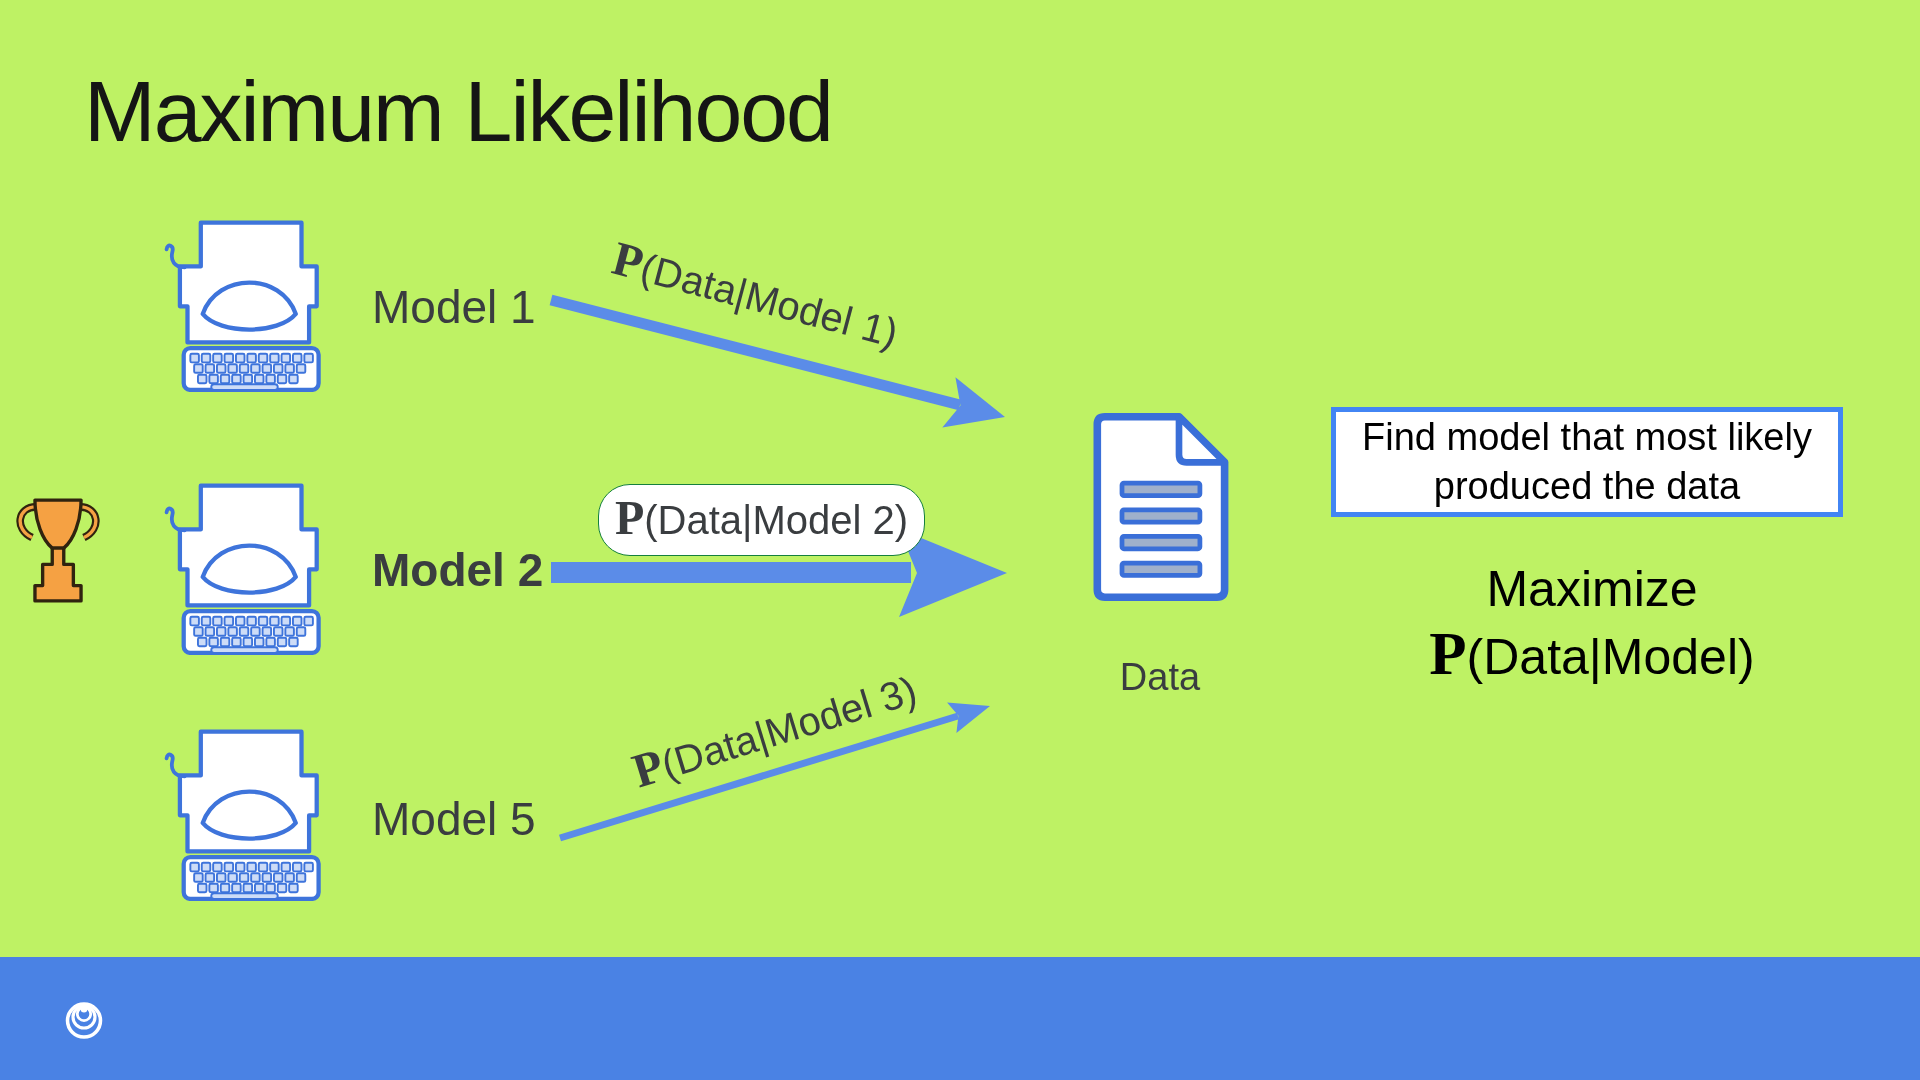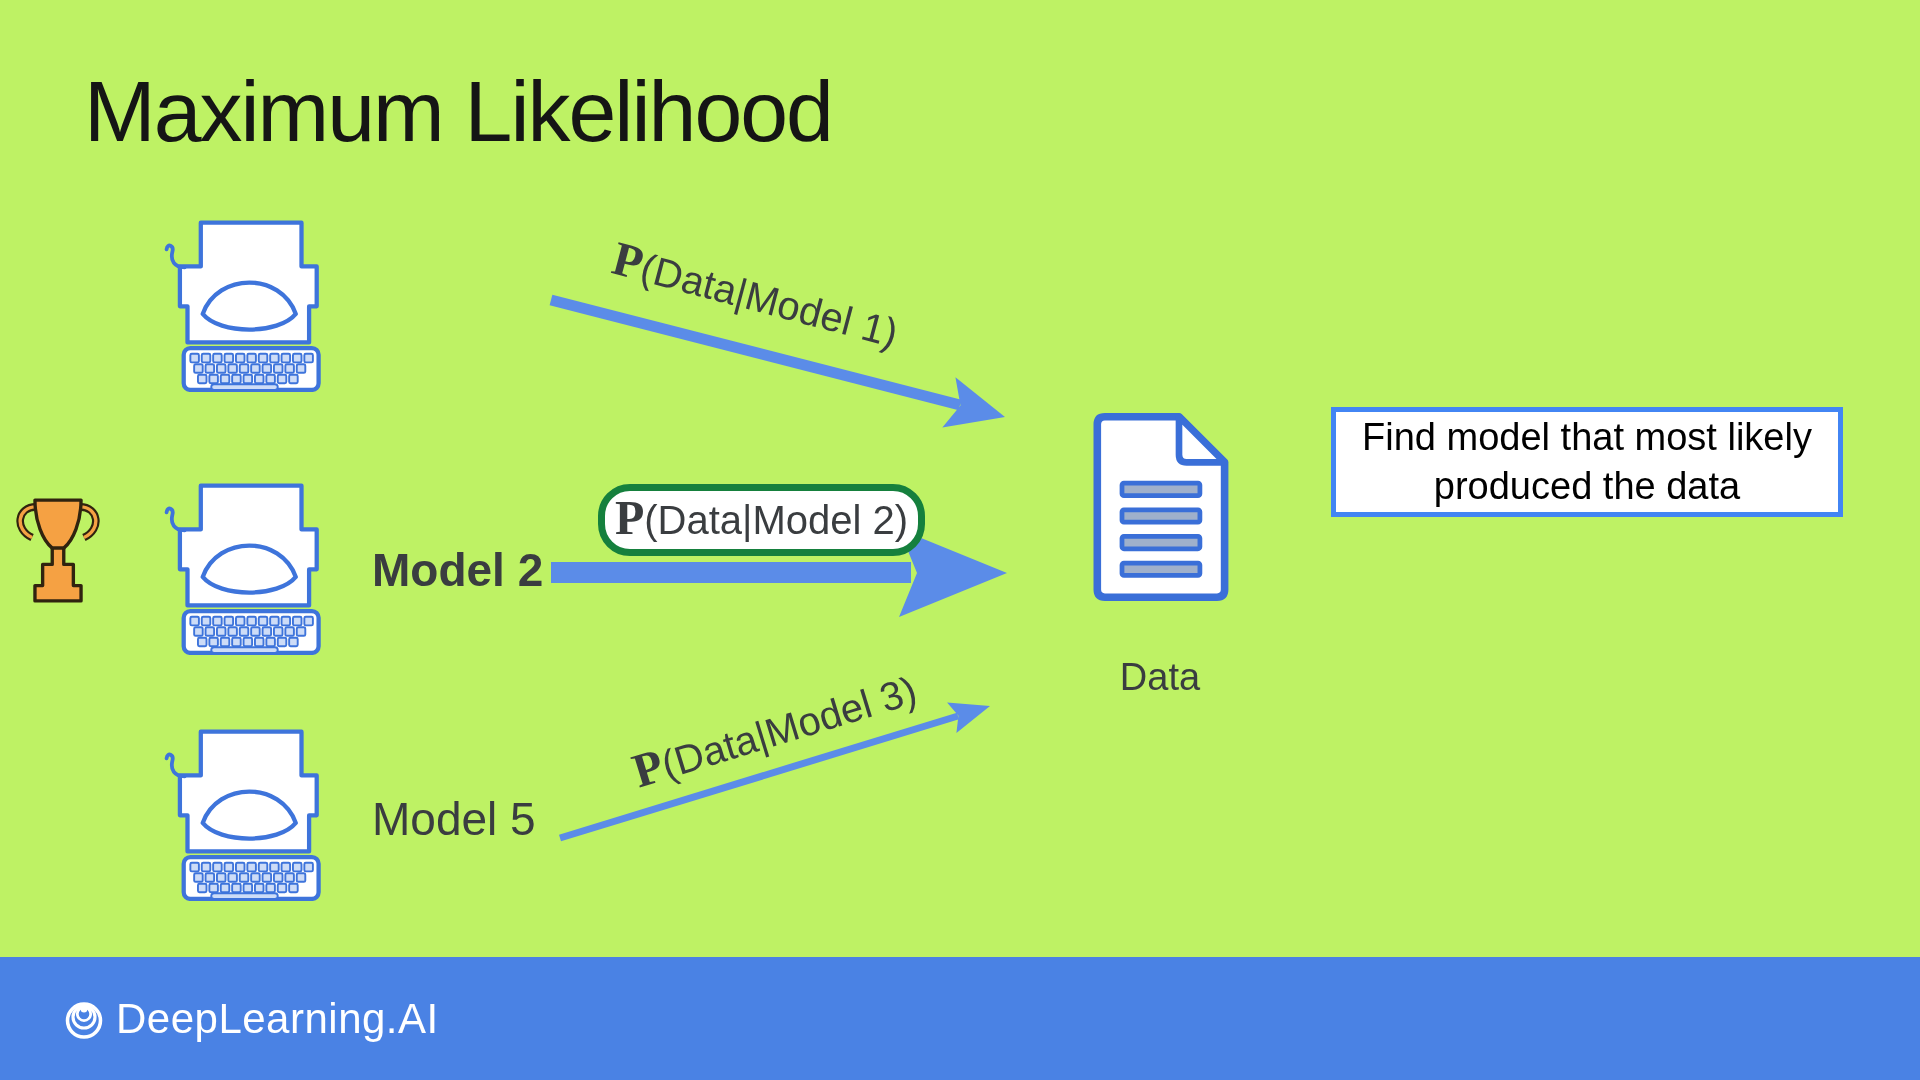--- a/index.html
+++ b/index.html
@@ -15,21 +15,21 @@
     font-size:46px;color:#3a3d40;white-space:nowrap;left:372px;
   }
   .prob-label{
     white-space:nowrap;color:#3a3d40;font-size:40px;
   }
   .pp{font-family:"Liberation Serif",serif;font-weight:700;font-size:48px;line-height:0;}
   .rot1{left:755px;top:297px;transform:translate(-50%,-50%) rotate(14.8deg);}
   .rot3{left:775px;top:732px;transform:translate(-50%,-50%) rotate(-17deg);}
   .winner-pill{
     left:598px;top:484px;width:327px;height:72px;background:#ffffff;
-    border:7px solid #15803d;border-radius:32px;display:flex;align-items:center;justify-content:center;
+    border:1px solid #15803d;border-radius:32px;display:flex;align-items:center;justify-content:center;
     box-sizing:border-box;
   }
   .winner-pill .prob-label{position:static;}
   .data-caption{
     left:1084px;top:620px;width:152px;text-align:center;font-size:38px;color:#3a3d40;margin-top:36px;
   }
   .callout-box{
     left:1331px;top:407px;width:512px;height:110px;border:5px solid #4285f4;background:#fff;
     box-sizing:border-box;display:flex;flex-direction:column;justify-content:center;
     font-size:38px;line-height:1.3;color:#000;text-align:center;
@@ -136,20 +136,21 @@
     <g stroke="#30230f" stroke-linejoin="round">
       <path d="M27,13 C8,13 4,36 23,45" fill="none" stroke-width="8"></path>
       <path d="M73,13 C92,13 96,36 77,45" fill="none" stroke-width="8"></path>
       <path d="M27,13 C8,13 4,36 23,45" fill="none" stroke="#f5a143" stroke-width="3.5"></path>
       <path d="M73,13 C92,13 96,36 77,45" fill="none" stroke="#f5a143" stroke-width="3.5"></path>
       <path d="M26,6 H74 C74,28 66,48 56,56 H44 C34,48 26,28 26,6 Z" fill="#f5a143" stroke-width="3.5"></path>
       <path d="M44,56 H56 V73 H66 V95 H74 V111 H26 V95 H34 V73 H44 Z" fill="#f5a143" stroke-width="3.5"></path>
     </g>
   </svg>
 
+  <div class="abs model-label" style="top:280px;">Model 1</div>
   <div class="abs model-label" style="top:543px;font-weight:bold;">Model 2</div>
   <div class="abs model-label" style="top:792px;">Model 5</div>
 
   <div class="abs prob-label rot1"><span class="pp">P</span><span>(Data|Model 1)</span></div>
 
   <div class="abs winner-pill">
     <span class="prob-label"><span class="pp">P</span><span>(Data|Model 2)</span></span>
   </div>
 
   <div class="abs prob-label rot3"><span class="pp">P</span><span>(Data|Model 3)</span></div>
@@ -166,28 +167,31 @@
       </g>
     </g>
   </svg>
   <div class="abs data-caption">Data</div>
 
   <div class="abs callout-box">
     <div>Find model that most likely</div>
     <div>produced the data</div>
   </div>
 
+  <div class="abs objective">
+    <div class="line1">Maximize</div>
+    <div class="line2"><span class="pp">P</span><span>(Data|Model)</span></div>
+  </div>
 
   <div class="abs footer-bar">
     <div class="brand">
       <svg width="44" height="44" viewBox="0 0 56 56">
         <g fill="none" stroke="#ffffff">
           <circle cx="28" cy="30" r="21" stroke-width="4.5"></circle>
           <circle cx="28" cy="25.5" r="14" stroke-width="4"></circle>
           <circle cx="28" cy="21.5" r="8.5" stroke-width="3.5"></circle>
           <circle cx="28" cy="15.5" r="4.2" fill="#ffffff" stroke="none"></circle>
         </g>
       </svg>
-      <span class="brand-text">DeepLearning.AI</span>
     </div>
   </div>
 
 </div>
 
 </body></html>

